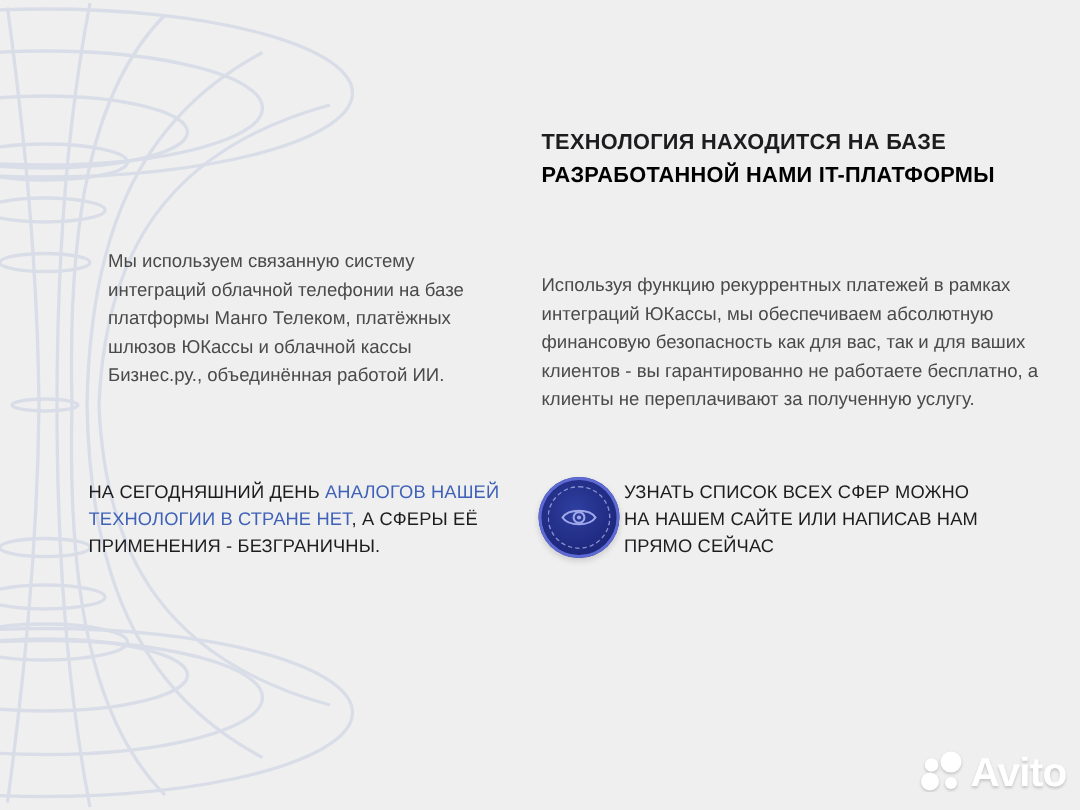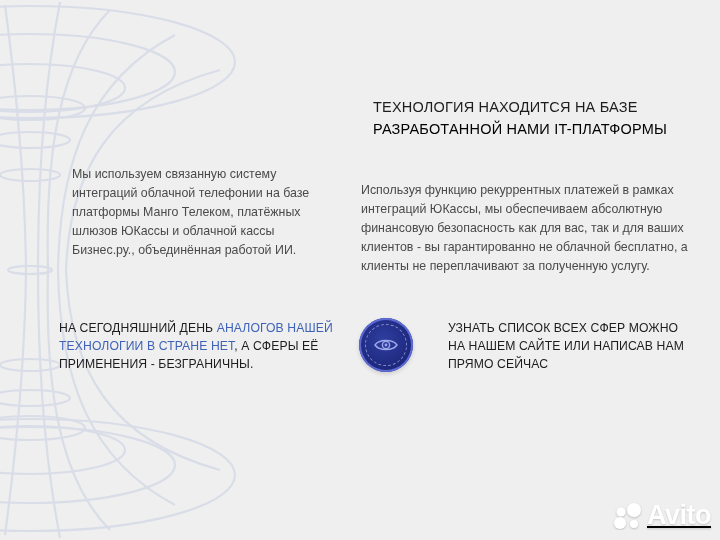--- a/index.html
+++ b/index.html
@@ -5,52 +5,52 @@
     html, body { margin: 0; padding: 0; }
     body {
       width: 720px; height: 540px; overflow: hidden;
       background: #efefef;
       position: relative;
       font-family: "Liberation Sans", "DejaVu Sans", sans-serif;
     }
     .bg-wire { position: absolute; left: 0; top: 0; width: 360px; height: 540px; pointer-events: none; }
     .heading {
       position: absolute; left: 361px; top: 84px;
-      font-size: 14.5px; font-weight: 400; line-height: 22px;
+      font-size: 14.5px; font-weight: 700; line-height: 22px;
       letter-spacing: 0.2px; color: #1d1d1f; text-transform: uppercase;
-      margin: 12px;
+      margin: 0;
     }
     .heading .accent { color: #000000; display: block; }
     .para {
       position: absolute; font-size: 12.4px; line-height: 19px;
       color: #4a4a4a; margin: 0;
     }
     .para-left { left: 59px; top: 165px; width: 260px; margin-left: 13px; }
     .para-right { left: 361px; top: 181px; width: 345px; }
     .callout {
       position: absolute; font-size: 12.2px; font-weight: 400; line-height: 18px;
       color: #1d1d1f; text-transform: uppercase; letter-spacing: 0.1px; margin: 0;
     }
     .callout-left { left: 59px; top: 319px; width: 290px; }
     .callout-left .accent { color: #3f62b8; }
-    .callout-right { left: 448px; top: 319px; width: 240px; }
+    .callout-right { left: 416px; top: 319px; width: 240px; }
     .eye-badge {
       position: absolute; left: 359px; top: 318px; width: 54px; height: 54px;
       border-radius: 50%;
       background: radial-gradient(circle at 45% 40%, #2f3fa0 0%, #1f2a80 60%, #192170 100%);
       box-shadow: 0 0 0 2px #5d6ad4 inset, 0 2px 4px rgba(0,0,0,0.15);
     }
     .eye-badge .ring {
       position: absolute; left: 6px; top: 6px; width: 40px; height: 40px;
       border-radius: 50%; border: 1px dashed rgba(200,210,255,0.6);
     }
     .eye-badge svg { position: absolute; left: 15px; top: 19px; }
     .avito {
       position: absolute; left: 612px; top: 500px;
-      display: flex; align-items: center; gap: 3px; text-decoration: underline;
+      display: flex; gap: 3px;
     }
     .avito-text {
       font-size: 27px; font-weight: 700; color: #ffffff;
       text-shadow: 0 1px 2px rgba(0,0,0,0.18); letter-spacing: -0.5px;
     }
   </style>
 </head>
 <body>
 
 <svg class="bg-wire" viewBox="0 0 360 540" xmlns="http://www.w3.org/2000/svg">
@@ -79,21 +79,21 @@
     <path d="M60 2 C 45 80, 38 170, 38 270 C 38 370, 45 460, 60 538"></path>
   </g>
 </svg>
 
 <h2 class="heading">
   <span>Технология находится на базе</span>
   <span class="accent">разработанной нами IT-платформы</span>
 </h2>
 
 <p class="para para-left">Мы используем связанную систему интеграций облачной телефонии на базе платформы Манго Телеком, платёжных шлюзов ЮКассы и облачной кассы Бизнес.ру., объединённая работой ИИ.</p>
-<p class="para para-right">Используя функцию рекуррентных платежей в рамках интеграций ЮКассы, мы обеспечиваем абсолютную финансовую безопасность как для вас, так и для ваших клиентов - вы гарантированно не облачной бесплатно, а клиенты не переплачивают за полученную услугу.</p>
+<p class="para para-right">Используя функцию рекуррентных платежей в рамках интеграций ЮКассы, мы обеспечиваем абсолютную финансовую безопасность как для вас, так и для ваших клиентов - вы гарантированно не работаете бесплатно, а клиенты не переплачивают за полученную услугу.</p>
 
 <p class="callout callout-left"><span>На сегодняшний день </span><span class="accent">аналогов нашей технологии в стране нет</span><span>, а сферы её применения - безграничны.</span></p>
 
 <div class="eye-badge">
   <div class="ring"></div>
   <svg width="24" height="16" viewBox="0 0 24 16" xmlns="http://www.w3.org/2000/svg">
     <path d="M1 8 C 5 2, 19 2, 23 8 C 19 14, 5 14, 1 8 Z" fill="none" stroke="#9fa9ea" stroke-width="1.4"></path>
     <circle cx="12" cy="8" r="3.6" fill="none" stroke="#9fa9ea" stroke-width="1.4"></circle>
     <circle cx="12" cy="8" r="1.4" fill="#9fa9ea"></circle>
   </svg>

